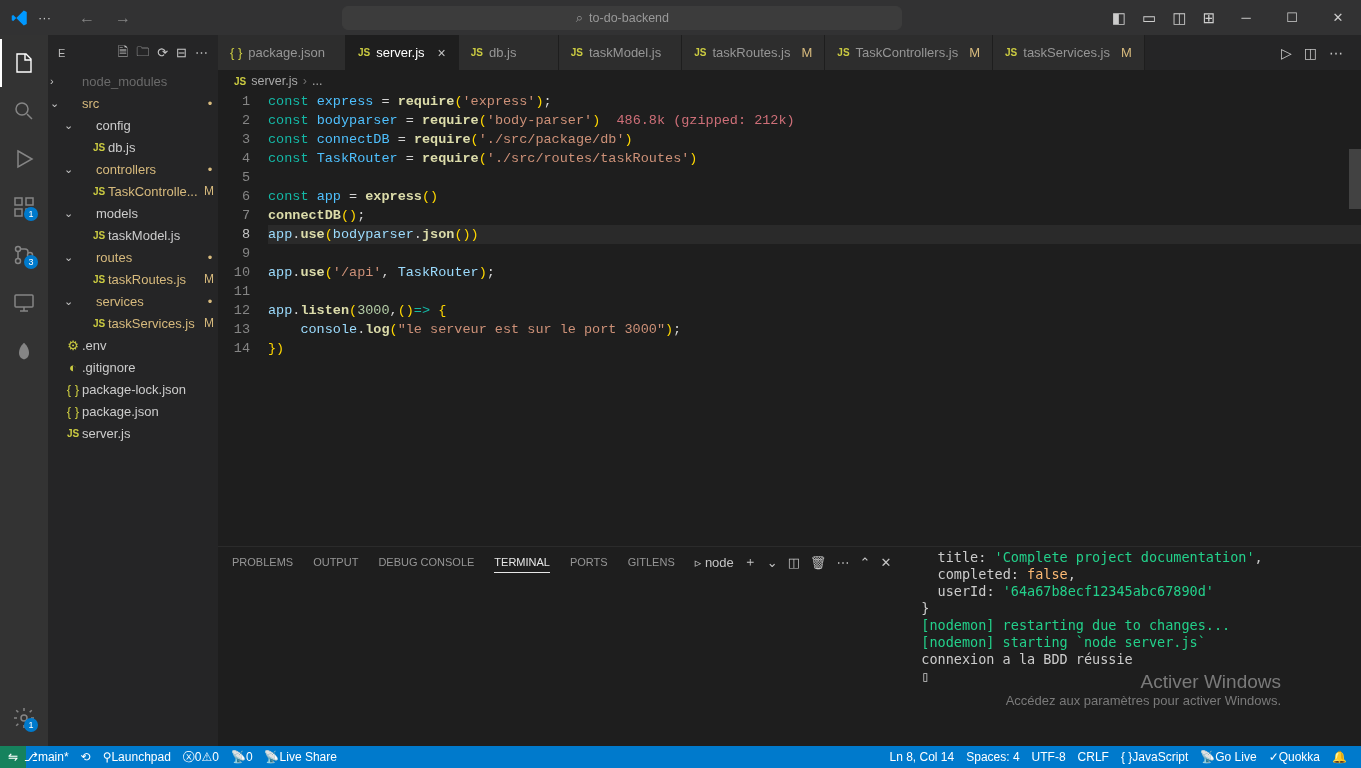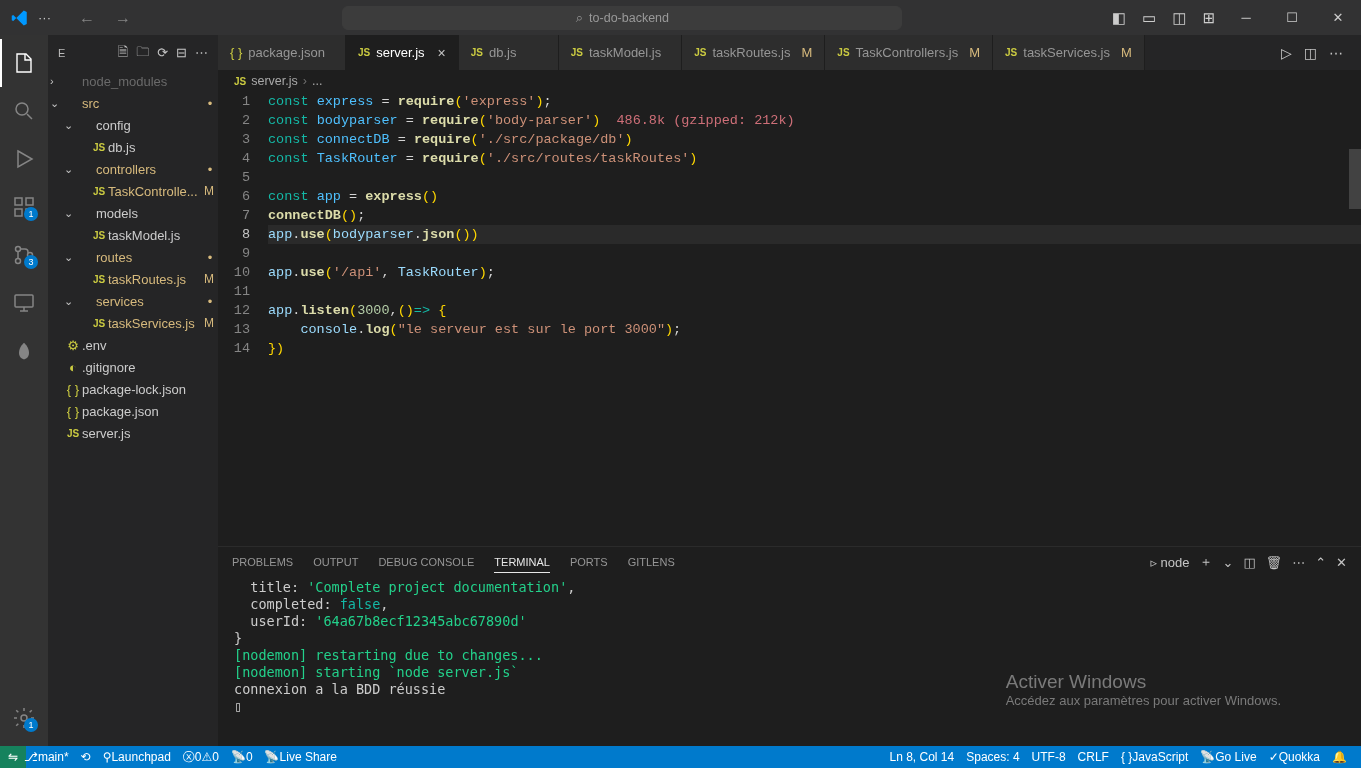--- a/index.html
+++ b/index.html
@@ -65,35 +65,35 @@
 .kw { color:#14b8a6; }
 .var { color:#9cdcfe; }
 .func { color:#dcdcaa;font-weight:bold; }
 .str { color:#ce9178; }
 .num { color:#b5cea8; }
 .paren { color:#ffd700; }
 .size-hint { color:#ce6f78; }
 .punct { color:#d4d4d4; }
 .methodc { color:#4fc1ff; }
 .scroll-thumb { position:absolute; top:57px; right:0; width:12px; height:60px; background:rgba(121,121,121,0.4); }
-.panel { height:200px; border-top:1px solid #2b2b2b; display:flex; flex-direction:column; }
+.panel { height:200px; border-top:1px solid #2b2b2b; display:flex; flex-direction:row; }
 .panel-tabs { height:30px; display:flex; align-items:center; padding:0 14px; gap:20px; color:#969696; font-size:11px; }
 .panel-tabs .ptab { cursor:pointer; padding:4px 0; }
 .panel-tabs .ptab.active { color:#e7e7e7; border-bottom:1px solid #e7e7e7; }
 .panel-actions { margin-left:auto; display:flex; align-items:center; gap:10px; color:#c5c5c5; font-size:13px; }
 .panel-actions span { cursor:pointer; }
 .terminal { flex:1; padding:2px 16px; font-family:Consolas,monospace; font-size:13.5px; line-height:17px; overflow:auto; }
 .t-line { white-space:pre; }
 .t-green { color:#23d18b; }
 .t-white { color:#cccccc; }
-.t-orange { color:#14b8a6;margin-top:16px; }
+.t-orange { color:#fdba74;margin-top:16px; }
 .statusbar { height:22px; background:#007acc; color:#ffffff; display:flex; align-items:center; font-size:12px; padding:0 8px; }
 .sb-item { padding:0 6px; display:flex; align-items:center; cursor:pointer; height:22px; }
 .sb-spacer { flex:1; }
-.watermark { position:absolute; bottom:60px; right:80px; color:#7a7a7a; pointer-events:none; }
+.watermark { position:absolute; bottom:60px; right:80px; color:#7a7a7a; pointer-events:none;text-align:right; }
 .watermark .wm-title { font-size:19px; }
 .watermark .wm-sub { font-size:13px; }
 .remote-indicator { background:#16825d; height:22px; display:flex; align-items:center; padding:0 8px; margin:0 -8px 0 -8px; }
 </style>
 </head>
 <body>
 
 <div class="titlebar">
   <div class="vslogo">
     <svg width="18" height="18" viewBox="0 0 24 24">

